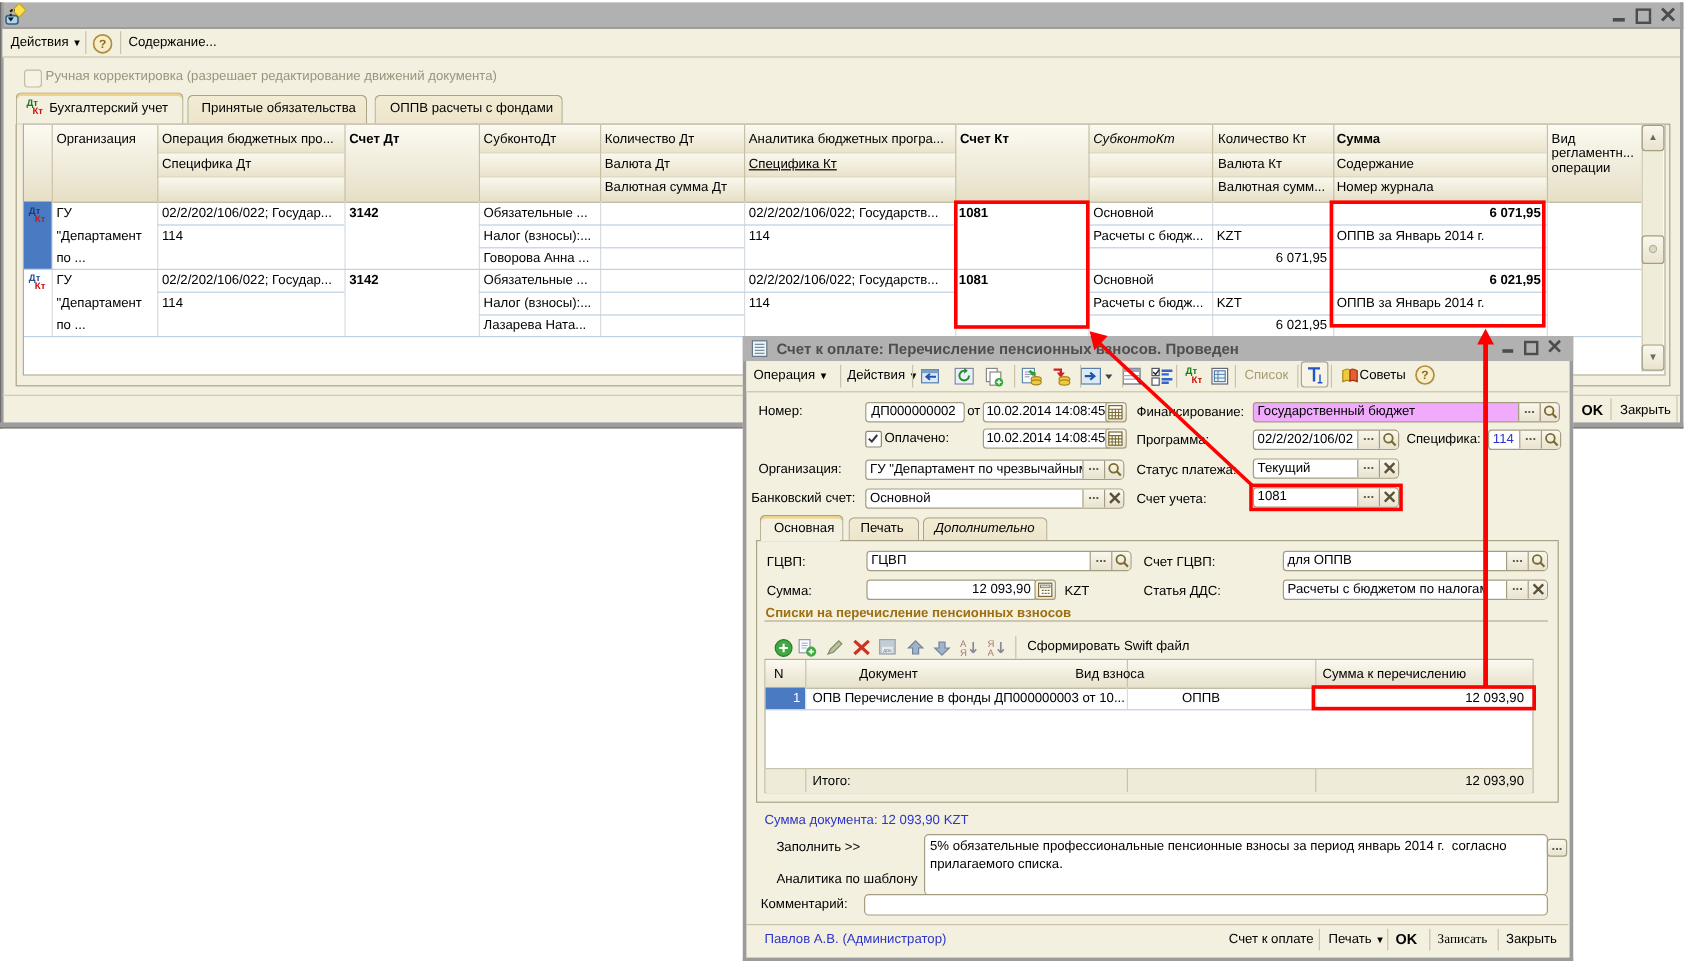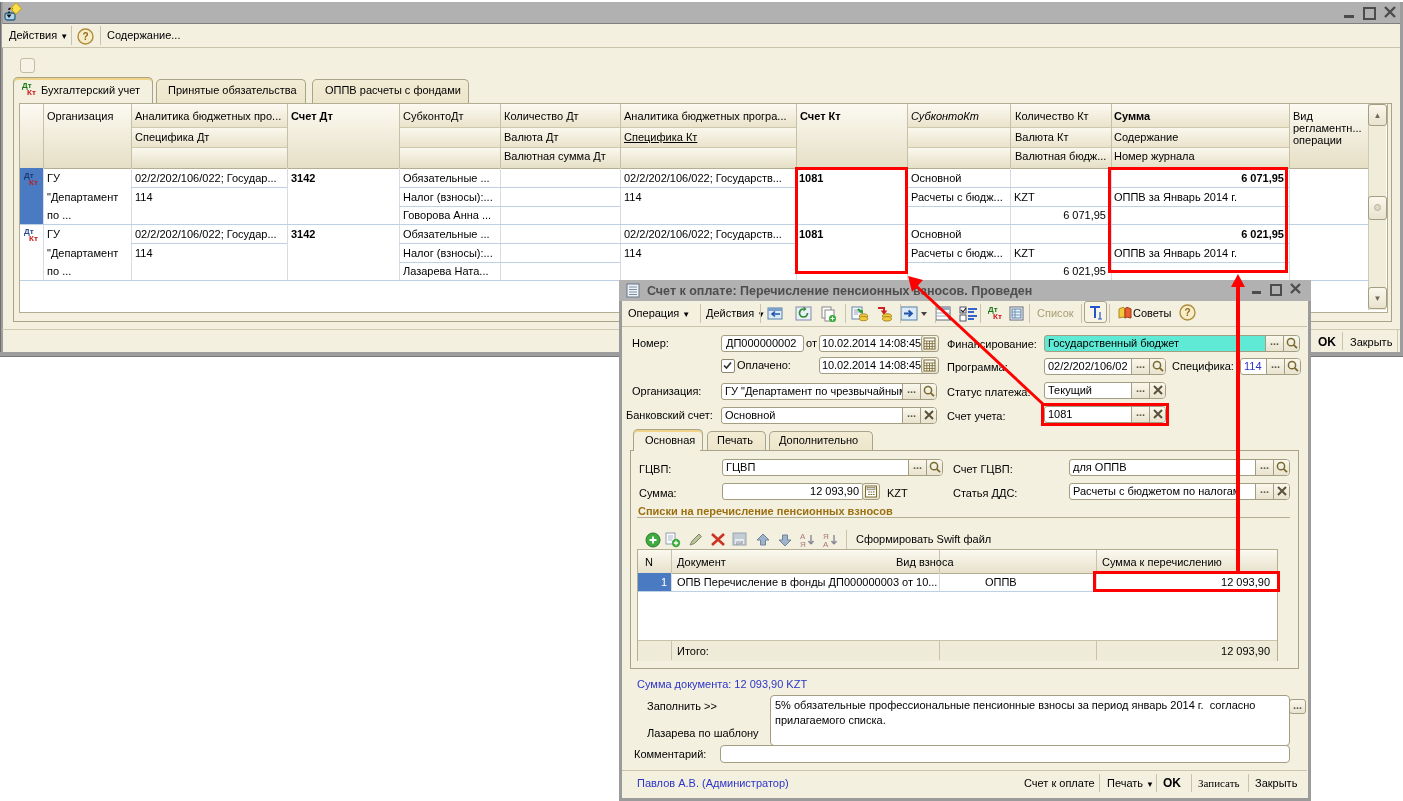--- a/index.html
+++ b/index.html
@@ -42,20 +42,21 @@
   <div class="lbl" style="left:9px;top:29px;">Действия <span style="font-size:8px;">▼</span></div>
   <div class="vsep" style="left:71px;top:26px;height:19px;"></div>
   <svg class="abs" style="left:77px;top:28px;" width="17" height="17" viewBox="0 0 17 17">
     <circle cx="8.5" cy="8.5" r="7.5" fill="#f7edc8" stroke="#b08c3c" stroke-width="1.4"></circle>
     <text x="8.5" y="12" font-size="10" font-weight="bold" text-anchor="middle" fill="#8c6a20">?</text>
   </svg>
   <div class="vsep" style="left:100px;top:26px;height:19px;"></div>
   <div class="lbl" style="left:107px;top:29px;">Содержание...</div>
 
   <div class="abs" style="left:20px;top:58px;width:13px;height:13px;background:#f6f3e6;border:1px solid #c2bca2;border-radius:3px;"></div>
+  <div class="lbl" style="left:38px;top:58px;color:#9a957e;">Ручная корректировка (разрешает редактирование движений документа)</div>
 
   <div class="abs" style="left:13px;top:77px;width:138px;height:26px;background:#f3f0e0;border:1px solid #a9a387;border-bottom:none;border-radius:5px 5px 0 0;box-shadow:inset 0 2px 0 #f0d388;"></div>
   <div class="abs" style="left:22px;top:81px;width:16px;height:16px;">
      <div style="position:absolute;left:0;top:0;font-size:8px;font-weight:bold;color:#1a7a1a;">Дт</div>
      <div style="position:absolute;left:5px;top:7px;font-size:8px;font-weight:bold;color:#cc1111;">Кт</div>
   </div>
   <div class="lbl" style="left:41px;top:84px;">Бухгалтерский учет</div>
   <div class="abs" style="left:156px;top:79px;width:148px;height:24px;background:linear-gradient(#f3ecd4,#ece5cb);border:1px solid #a9a387;border-bottom:none;border-radius:5px 5px 0 0;"></div>
   <div class="lbl" style="left:168px;top:84px;">Принятые обязательства</div>
   <div class="abs" style="left:312px;top:79px;width:155px;height:24px;background:linear-gradient(#f3ecd4,#ece5cb);border:1px solid #a9a387;border-bottom:none;border-radius:5px 5px 0 0;"></div>
@@ -99,34 +100,34 @@
 <div class="abs" style="left:499.5px;top:104px;width:1px;height:64px;background:#c6c0a6;"></div>
 <div class="abs" style="left:620px;top:104px;width:1px;height:64px;background:#c6c0a6;"></div>
 <div class="abs" style="left:795.5px;top:104px;width:1px;height:64px;background:#c6c0a6;"></div>
 <div class="abs" style="left:907px;top:104px;width:1px;height:64px;background:#c6c0a6;"></div>
 <div class="abs" style="left:1010px;top:104px;width:1px;height:64px;background:#c6c0a6;"></div>
 <div class="abs" style="left:1110.5px;top:104px;width:1px;height:64px;background:#c6c0a6;"></div>
 <div class="abs" style="left:1288.5px;top:104px;width:1px;height:64px;background:#c6c0a6;"></div>
 <div class="abs" style="left:20px;top:168px;width:1348px;height:1px;background:#b3ad92;"></div>
 
   <div class="lbl" style="left:47px;top:110px;">Организация</div>
-  <div class="lbl" style="left:135px;top:110px;">Аналитика бюджетных про...</div>
+  <div class="lbl" style="left:135px;top:110px;">Операция бюджетных про...</div>
   <div class="lbl" style="left:135px;top:131px;">Специфика Дт</div>
   <div class="lbl" style="left:291px;top:110px;font-weight:bold;">Счет Дт</div>
   <div class="lbl" style="left:403px;top:110px;">СубконтоДт</div>
   <div class="lbl" style="left:504px;top:110px;">Количество Дт</div>
   <div class="lbl" style="left:504px;top:131px;">Валюта Дт</div>
   <div class="lbl" style="left:504px;top:150px;">Валютная сумма Дт</div>
   <div class="lbl" style="left:624px;top:110px;">Аналитика бюджетных програ...</div>
   <div class="lbl" style="left:624px;top:131px;text-decoration:underline;">Специфика Кт</div>
   <div class="lbl" style="left:800px;top:110px;font-weight:bold;">Счет Кт</div>
   <div class="lbl" style="left:911px;top:110px;font-style:italic;">СубконтоКт</div>
   <div class="lbl" style="left:1015px;top:110px;">Количество Кт</div>
   <div class="lbl" style="left:1015px;top:131px;">Валюта Кт</div>
-  <div class="lbl" style="left:1015px;top:150px;">Валютная бюдж...</div>
+  <div class="lbl" style="left:1015px;top:150px;">Валютная сумм...</div>
   <div class="lbl" style="left:1114px;top:110px;font-weight:bold;">Сумма</div>
   <div class="lbl" style="left:1114px;top:131px;">Содержание</div>
   <div class="lbl" style="left:1114px;top:150px;">Номер журнала</div>
   <div class="lbl" style="left:1293px;top:110px;">Вид<br>регламентн...<br>операции</div>
 
   <div class="abs" style="left:43px;top:168px;width:1px;height:112px;background:#d7dce2;"></div>
 <div class="abs" style="left:130.5px;top:168px;width:1px;height:112px;background:#d7dce2;"></div>
 <div class="abs" style="left:286.5px;top:168px;width:1px;height:112px;background:#d7dce2;"></div>
 <div class="abs" style="left:399px;top:168px;width:1px;height:112px;background:#d7dce2;"></div>
 <div class="abs" style="left:499.5px;top:168px;width:1px;height:112px;background:#d7dce2;"></div>
@@ -304,21 +305,21 @@
 
 <div class="lbl" style="left:632px;top:337px;">Номер:</div>
 <div class="fld" style="left:721px;top:335px;width:73px;height:15px;padding:0 4px;line-height:15px;">ДП000000002</div>
 <div class="lbl" style="left:806px;top:337px;">от</div>
 <div class="fld" style="left:819px;top:335px;width:102px;height:15px;padding:0 1px 0 2px;line-height:15px;letter-spacing:-0.1px;">10.02.2014 14:08:45</div>
 <div class="abs" style="left:921px;top:335px;width:18px;height:17px;background:linear-gradient(#faf7ec,#e9e3cf);border:1px solid #a39d82;border-radius:3px;box-sizing:border-box;"><svg width="14" height="13" viewBox="0 0 14 13" style="margin:1px 0 0 1px;">
       <rect x="1" y="1" width="11" height="11" fill="#fff" stroke="#7a6a30"></rect>
       <path d="M1 4h11M3.8 4v8M6.5 4v8M9.2 4v8M1 6.7h11M1 9.4h11" stroke="#7a6a30" stroke-width="0.9"></path>
     </svg></div>
 <div class="lbl" style="left:947px;top:338px;">Финансирование:</div>
-<div class="abs" style="left:1044px;top:335px;width:256px;height:17px;border:1px solid #a39d82;border-radius:3px 4px 4px 3px;box-sizing:border-box;overflow:hidden;display:flex;background:#5eead4;">
+<div class="abs" style="left:1044px;top:335px;width:256px;height:17px;border:1px solid #a39d82;border-radius:3px 4px 4px 3px;box-sizing:border-box;overflow:hidden;display:flex;background:#f0abfc;">
     <div style="width:220px;height:100%;line-height:15px;padding:0 3px;box-sizing:border-box;white-space:nowrap;overflow:hidden;font-size:11px;">Государственный бюджет</div>
     <div style="width:18px;height:100%;background:linear-gradient(#faf7ec,#e9e3cf);border-left:1px solid #a39d82;box-sizing:border-box;text-align:center;line-height:11px;font-weight:bold;color:#5d5844;flex:none;">...</div>
     <div style="width:16px;height:100%;background:linear-gradient(#faf7ec,#e9e3cf);border-left:1px solid #a39d82;box-sizing:border-box;flex:none;"><svg width="14" height="13" viewBox="0 0 14 13" style="margin:1px 0 0 1px;">
         <circle cx="6" cy="5.2" r="3.6" fill="none" stroke="#7a6a30" stroke-width="1.5"></circle>
         <path d="M8.6 7.8 L12 11.2" stroke="#7a6a30" stroke-width="1.8"></path>
       </svg></div>
   </div>
 
 <div class="abs" style="left:721px;top:359px;width:12px;height:12px;background:#fff;border:1px solid #8e8870;border-radius:2px;"><svg width="11" height="11" viewBox="0 0 11 11">
       <path d="M2 5.5 L4.5 8 L9 2.5" stroke="#333" stroke-width="1.7" fill="none"></path>
@@ -384,21 +385,21 @@
     <div style="width:16px;height:100%;background:linear-gradient(#faf7ec,#e9e3cf);border-left:1px solid #a39d82;box-sizing:border-box;flex:none;"><svg width="12" height="12" viewBox="0 0 12 12" style="margin:1px 0 0 2px;">
         <path d="M2 2 L10 10 M10 2 L2 10" stroke="#5a5138" stroke-width="2"></path>
       </svg></div>
   </div>
 
 <div class="abs" style="left:633px;top:429px;width:68px;height:21px;background:#f3f0e0;border:1px solid #a9a387;border-bottom:none;border-radius:5px 5px 0 0;box-shadow:inset 0 2px 0 #f0d388;"></div>
 <div class="lbl" style="left:645px;top:434px;">Основная</div>
 <div class="abs" style="left:707px;top:431px;width:57px;height:19px;background:linear-gradient(#f3ecd4,#ece5cb);border:1px solid #a9a387;border-bottom:none;border-radius:5px 5px 0 0;"></div>
 <div class="lbl" style="left:717px;top:434px;">Печать</div>
 <div class="abs" style="left:769px;top:431px;width:102px;height:19px;background:linear-gradient(#f3ecd4,#ece5cb);border:1px solid #a9a387;border-bottom:none;border-radius:5px 5px 0 0;"></div>
-<div class="lbl" style="left:779px;top:434px;">Дополнительно</div>
+<div class="lbl" style="left:779px;top:434px;font-style:italic;">Дополнительно</div>
 <div class="abs" style="left:630px;top:450px;width:667px;height:217px;border:1px solid #a9a387;background:#f3f0e0;"></div>
 <div class="abs" style="left:634px;top:450px;width:66px;height:1px;background:#f3f0e0;"></div>
 <div class="lbl" style="left:639px;top:463px;">ГЦВП:</div>
 <div class="abs" style="left:722px;top:459px;width:221px;height:17px;border:1px solid #a39d82;border-radius:3px 4px 4px 3px;box-sizing:border-box;overflow:hidden;display:flex;background:#fff;">
     <div style="width:185px;height:100%;line-height:15px;padding:0 3px;box-sizing:border-box;white-space:nowrap;overflow:hidden;font-size:11px;">ГЦВП</div>
     <div style="width:18px;height:100%;background:linear-gradient(#faf7ec,#e9e3cf);border-left:1px solid #a39d82;box-sizing:border-box;text-align:center;line-height:11px;font-weight:bold;color:#5d5844;flex:none;">...</div>
     <div style="width:16px;height:100%;background:linear-gradient(#faf7ec,#e9e3cf);border-left:1px solid #a39d82;box-sizing:border-box;flex:none;"><svg width="14" height="13" viewBox="0 0 14 13" style="margin:1px 0 0 1px;">
         <circle cx="6" cy="5.2" r="3.6" fill="none" stroke="#7a6a30" stroke-width="1.5"></circle>
         <path d="M8.6 7.8 L12 11.2" stroke="#7a6a30" stroke-width="1.8"></path>
       </svg></div>
@@ -471,40 +472,40 @@
     <path d="M11 3v9M11 12l-2.5-3M11 12l2.5-3" stroke="#889" stroke-width="1.4"></path>
   </svg>
 <div class="vsep" style="left:846px;top:530px;height:19px;"></div>
 <div class="lbl" style="left:856px;top:533px;">Сформировать Swift файл</div>
 <div class="abs" style="left:637px;top:549px;width:641px;height:112px;background:#fff;border:1px solid #b3ad92;box-sizing:border-box;"></div>
 <div class="abs" style="left:638px;top:550px;width:639px;height:23px;background:linear-gradient(#fbf9f0,#e7e1cb);border-bottom:1px solid #b3ad92;"></div>
 <div class="abs" style="left:671px;top:550px;width:1px;height:23px;background:#c9c3ab;"></div>
 <div class="abs" style="left:939px;top:550px;width:1px;height:23px;background:#c9c3ab;"></div>
 <div class="abs" style="left:1096px;top:550px;width:1px;height:23px;background:#c9c3ab;"></div>
 <div class="lbl" style="left:645px;top:556px;">N</div>
-<div class="lbl" style="left:677px;top:556px;text-align:center;">Документ</div>
+<div class="lbl" style="left:716px;top:556px;text-align:center;">Документ</div>
 <div class="lbl" style="left:896px;top:556px;">Вид взноса</div>
 <div class="lbl" style="left:1102px;top:556px;">Сумма к перечислению</div>
 <div class="abs" style="left:638px;top:573px;width:33px;height:18px;background:#4a7ac2;color:#fff;text-align:right;line-height:18px;padding-right:4px;box-sizing:border-box;">1</div>
 <div class="abs" style="left:671px;top:573px;width:1px;height:18px;background:#d7dce2;"></div>
 <div class="abs" style="left:939px;top:573px;width:1px;height:18px;background:#d7dce2;"></div>
 <div class="abs" style="left:1096px;top:573px;width:1px;height:18px;background:#d7dce2;"></div>
 <div class="abs" style="left:638px;top:591px;width:639px;height:1px;background:#bed0e4;"></div>
 <div class="lbl" style="left:677px;top:576px;">ОПВ Перечисление в фонды ДП000000003 от 10...</div>
 <div class="lbl" style="left:985px;top:576px;">ОППВ</div>
 <div class="lbl" style="left:1070px;top:576px;width:200px;text-align:right;">12 093,90</div>
 <div class="abs" style="left:638px;top:640px;width:639px;height:20px;background:#efebd9;border-top:1px solid #c9c3ab;"></div>
 <div class="abs" style="left:671px;top:640px;width:1px;height:20px;background:#c9c3ab;"></div>
 <div class="abs" style="left:939px;top:640px;width:1px;height:20px;background:#c9c3ab;"></div>
 <div class="abs" style="left:1096px;top:640px;width:1px;height:20px;background:#c9c3ab;"></div>
 <div class="lbl" style="left:677px;top:645px;">Итого:</div>
 <div class="lbl" style="left:1070px;top:645px;width:200px;text-align:right;">12 093,90</div>
 <div class="lbl" style="left:637px;top:678px;color:#2d35c8;">Сумма документа: 12 093,90 KZT</div>
 <div class="lbl" style="left:647px;top:700px;">Заполнить &gt;&gt;</div>
-<div class="lbl" style="left:647px;top:727px;">Лазарева по шаблону</div>
+<div class="lbl" style="left:647px;top:727px;">Аналитика по шаблону</div>
 <div class="fld" style="left:770px;top:695px;width:510px;height:45px;line-height:15px;white-space:normal;padding:2px 4px;border-radius:4px;">5% обязательные профессиональные пенсионные взносы за период январь 2014 г.&nbsp; согласно прилагаемого списка.</div>
 <div class="abs" style="left:1289px;top:699px;width:17px;height:15px;background:linear-gradient(#faf7ec,#e9e3cf);border:1px solid #a39d82;border-radius:3px;box-sizing:border-box;text-align:center;line-height:10px;font-weight:bold;color:#5d5844;">...</div>
 <div class="lbl" style="left:634px;top:748px;">Комментарий:</div>
 <div class="fld" style="left:720px;top:745px;width:562px;height:16px;border-radius:4px;"></div>
 
 <div class="abs" style="left:622px;top:770px;width:685px;height:1px;background:#c9c3ab;"></div>
 <div class="lbl" style="left:637px;top:777px;color:#2d35c8;">Павлов А.В. (Администратор)</div>
 <div class="lbl" style="left:1024px;top:777px;">Счет к оплате</div>
 <div class="vsep" style="left:1099px;top:774px;height:18px;"></div>
 <div class="lbl" style="left:1107px;top:777px;">Печать <span style="font-size:8px;">▼</span></div>

